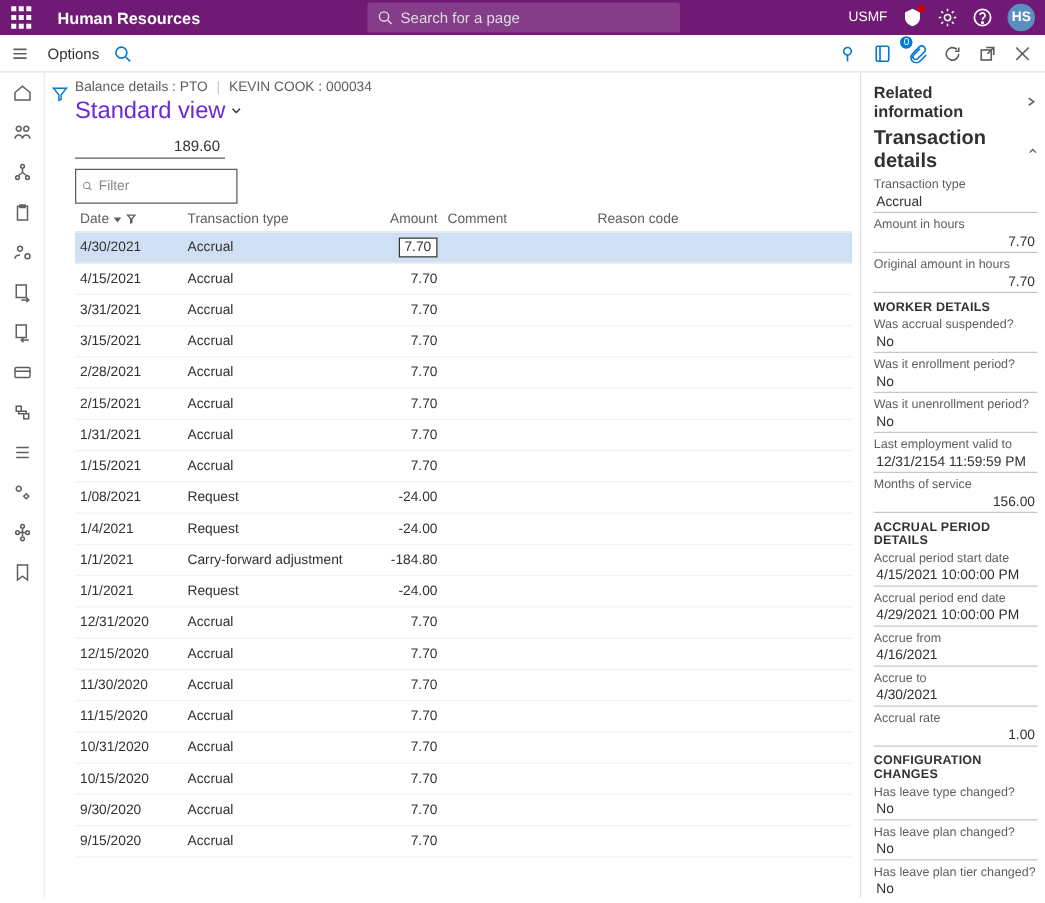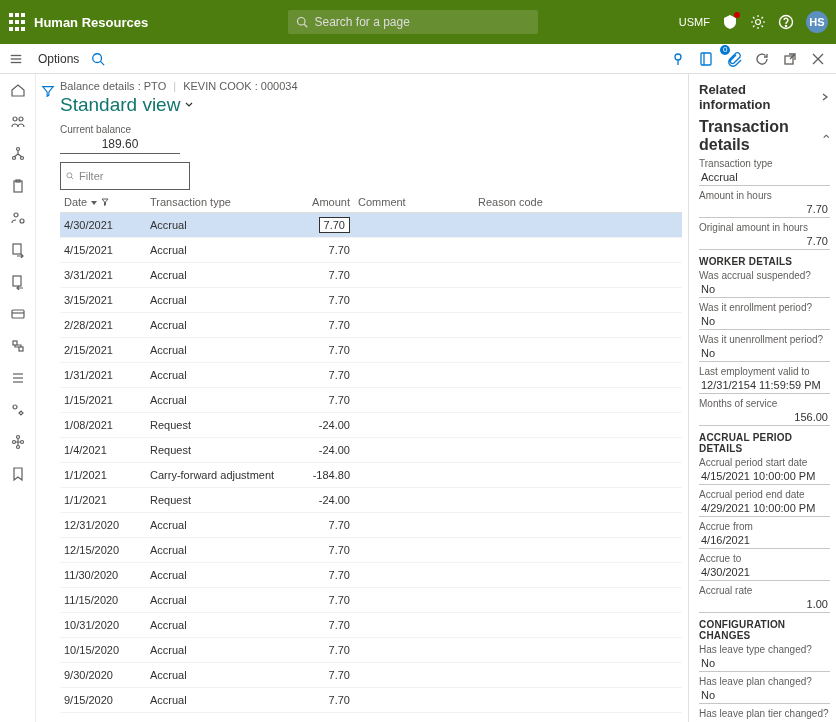--- a/index.html
+++ b/index.html
@@ -1,18 +1,18 @@
 <!DOCTYPE html>
 <html><head>
 <meta charset="utf-8">
 <style>
   * { box-sizing: border-box; margin: 0; padding: 0; }
   html, body { width: 836px; height: 722px; font-family: "Segoe UI", Arial, sans-serif; font-size: 12px; color: #323130; background: #fff; overflow: hidden; }
   
-  .topbar { height: 44px; background: #4d7c0f; color: #fff; display: flex; align-items: center; padding: 0 8px; gap: 4px; }
+  .topbar { height: 28px; background: #701a75; color: #fff; display: flex; align-items: center; padding: 0 8px; gap: 16px; }
   .waffle { width: 18px; height: 18px; display: flex; flex-wrap: wrap; gap: 2px; align-items: center; justify-content: center; cursor: pointer; }
   .waffle span { width: 4px; height: 4px; background: #fff; }
   .app-title { font-size: 13px; font-weight: 600; margin-left: 4px; }
   .search-wrap { flex: 1; display: flex; justify-content: center; }
   .search-box { width: 250px; height: 22px; background: rgba(255,255,255,0.15); border-radius: 2px; display: flex; align-items: center; padding: 12px 8px; color: #ddd; gap: 6px; }
   .search-box .sicon { width: 12px; height: 12px; }
   .top-right { display: flex; align-items: center; gap: 12px; }
   .company { font-size: 11px; }
   .top-icon { width: 16px; height: 16px; position: relative; cursor: pointer; }
   .badge-dot { position: absolute; top: -2px; right: -2px; width: 6px; height: 6px; background: #c00; border-radius: 50%; }
@@ -32,24 +32,24 @@
   .body { display: flex; height: calc(722px - 32px - 30px); }
   .leftnav { width: 36px; border-right: 1px solid #edebe9; display: flex; flex-direction: column; align-items: center; padding-top: 8px; gap: 16px; }
   .nav-ic { width: 16px; height: 16px; color: #605e5c; cursor: pointer; }
   .main { flex: 1; display: flex; overflow:hidden; }
   .content { flex: 1; display: flex; padding: 6px 0 0 0; overflow:hidden; }
   .filter-col { width: 24px; display:flex; justify-content:center; padding-top:4px;}
   .filter-col .funnel { width:14px; height:14px; color:#0078d4; cursor:pointer;}
   .content-inner { flex:1; padding-right: 6px; overflow:hidden; display:flex; flex-direction:column;}
   .breadcrumb { font-size: 11px; color: #605e5c; margin-bottom: 2px;}
   .breadcrumb .sep { margin: 0 4px; color:#c8c6c4;}
-  .view-title { font-size: 19px; font-weight: 400; color:#0f766e; display:flex; align-items:center; gap:4px; margin-bottom: 8px; cursor:pointer;}
+  .view-title { font-size: 19px; font-weight: 400; color:#6d28d9; display:flex; align-items:center; gap:4px; margin-bottom: 8px; cursor:pointer;}
   .view-title svg { width:10px; height:10px;}
   .cb-label { font-size: 10px; color:#605e5c;}
-  .cb-value { font-size: 12px; text-align:center; width:120px; border-bottom:1px solid #605e5c; padding: 2px 4px; margin-bottom:8px;}
+  .cb-value { font-size: 12px; text-align:right; width:120px; border-bottom:1px solid #605e5c; padding: 2px 4px; margin-bottom:8px;}
   .filter-input { width: 130px; height: 28px; border:1px solid #605e5c; font-size:11px; padding: 0 4px; display:flex; align-items:center; gap:4px; color:#888; margin-bottom:2px;}
   .filter-input svg{width:10px;height:10px;}
   
   .grid-wrap { flex:1; overflow:hidden; position:relative;}
   .grid-head { display:flex; font-size:11px; color:#605e5c; border-bottom:1px solid #e1dfdd; padding:4px 0;}
   .col-date{ width:90px; padding-left:4px; display:flex; align-items:center; gap:3px;}
   .col-type{ width:130px;}
   .col-amt{ width:70px; text-align:right;}
   .col-comment{ width:120px; padding-left:8px;}
   .col-reason{ flex:1; padding-left:8px;}
@@ -250,21 +250,20 @@
           <span>Balance details : PTO</span>
           <span class="sep">|</span>
           <span>KEVIN COOK : 000034</span>
         </div>
         <div class="view-title">
           <span>Standard view</span>
           <svg viewBox="0 0 10 10" fill="none" stroke="#323130" stroke-width="1.2">
               <path d="M2 3l3 3 3-3"></path>
             </svg>
         </div>
-        <div class="cb-label">Current balance</div>
         <div class="cb-value">189.60</div>
         <div class="filter-input">
           <svg viewBox="0 0 16 16" fill="none" stroke="#888" stroke-width="1.3">
               <circle cx="7" cy="7" r="4"></circle>
               <line x1="10" y1="10" x2="13" y2="13"></line>
             </svg>
           <span>Filter</span>
         </div>
         <div class="grid-wrap">
           <div class="grid-head">

